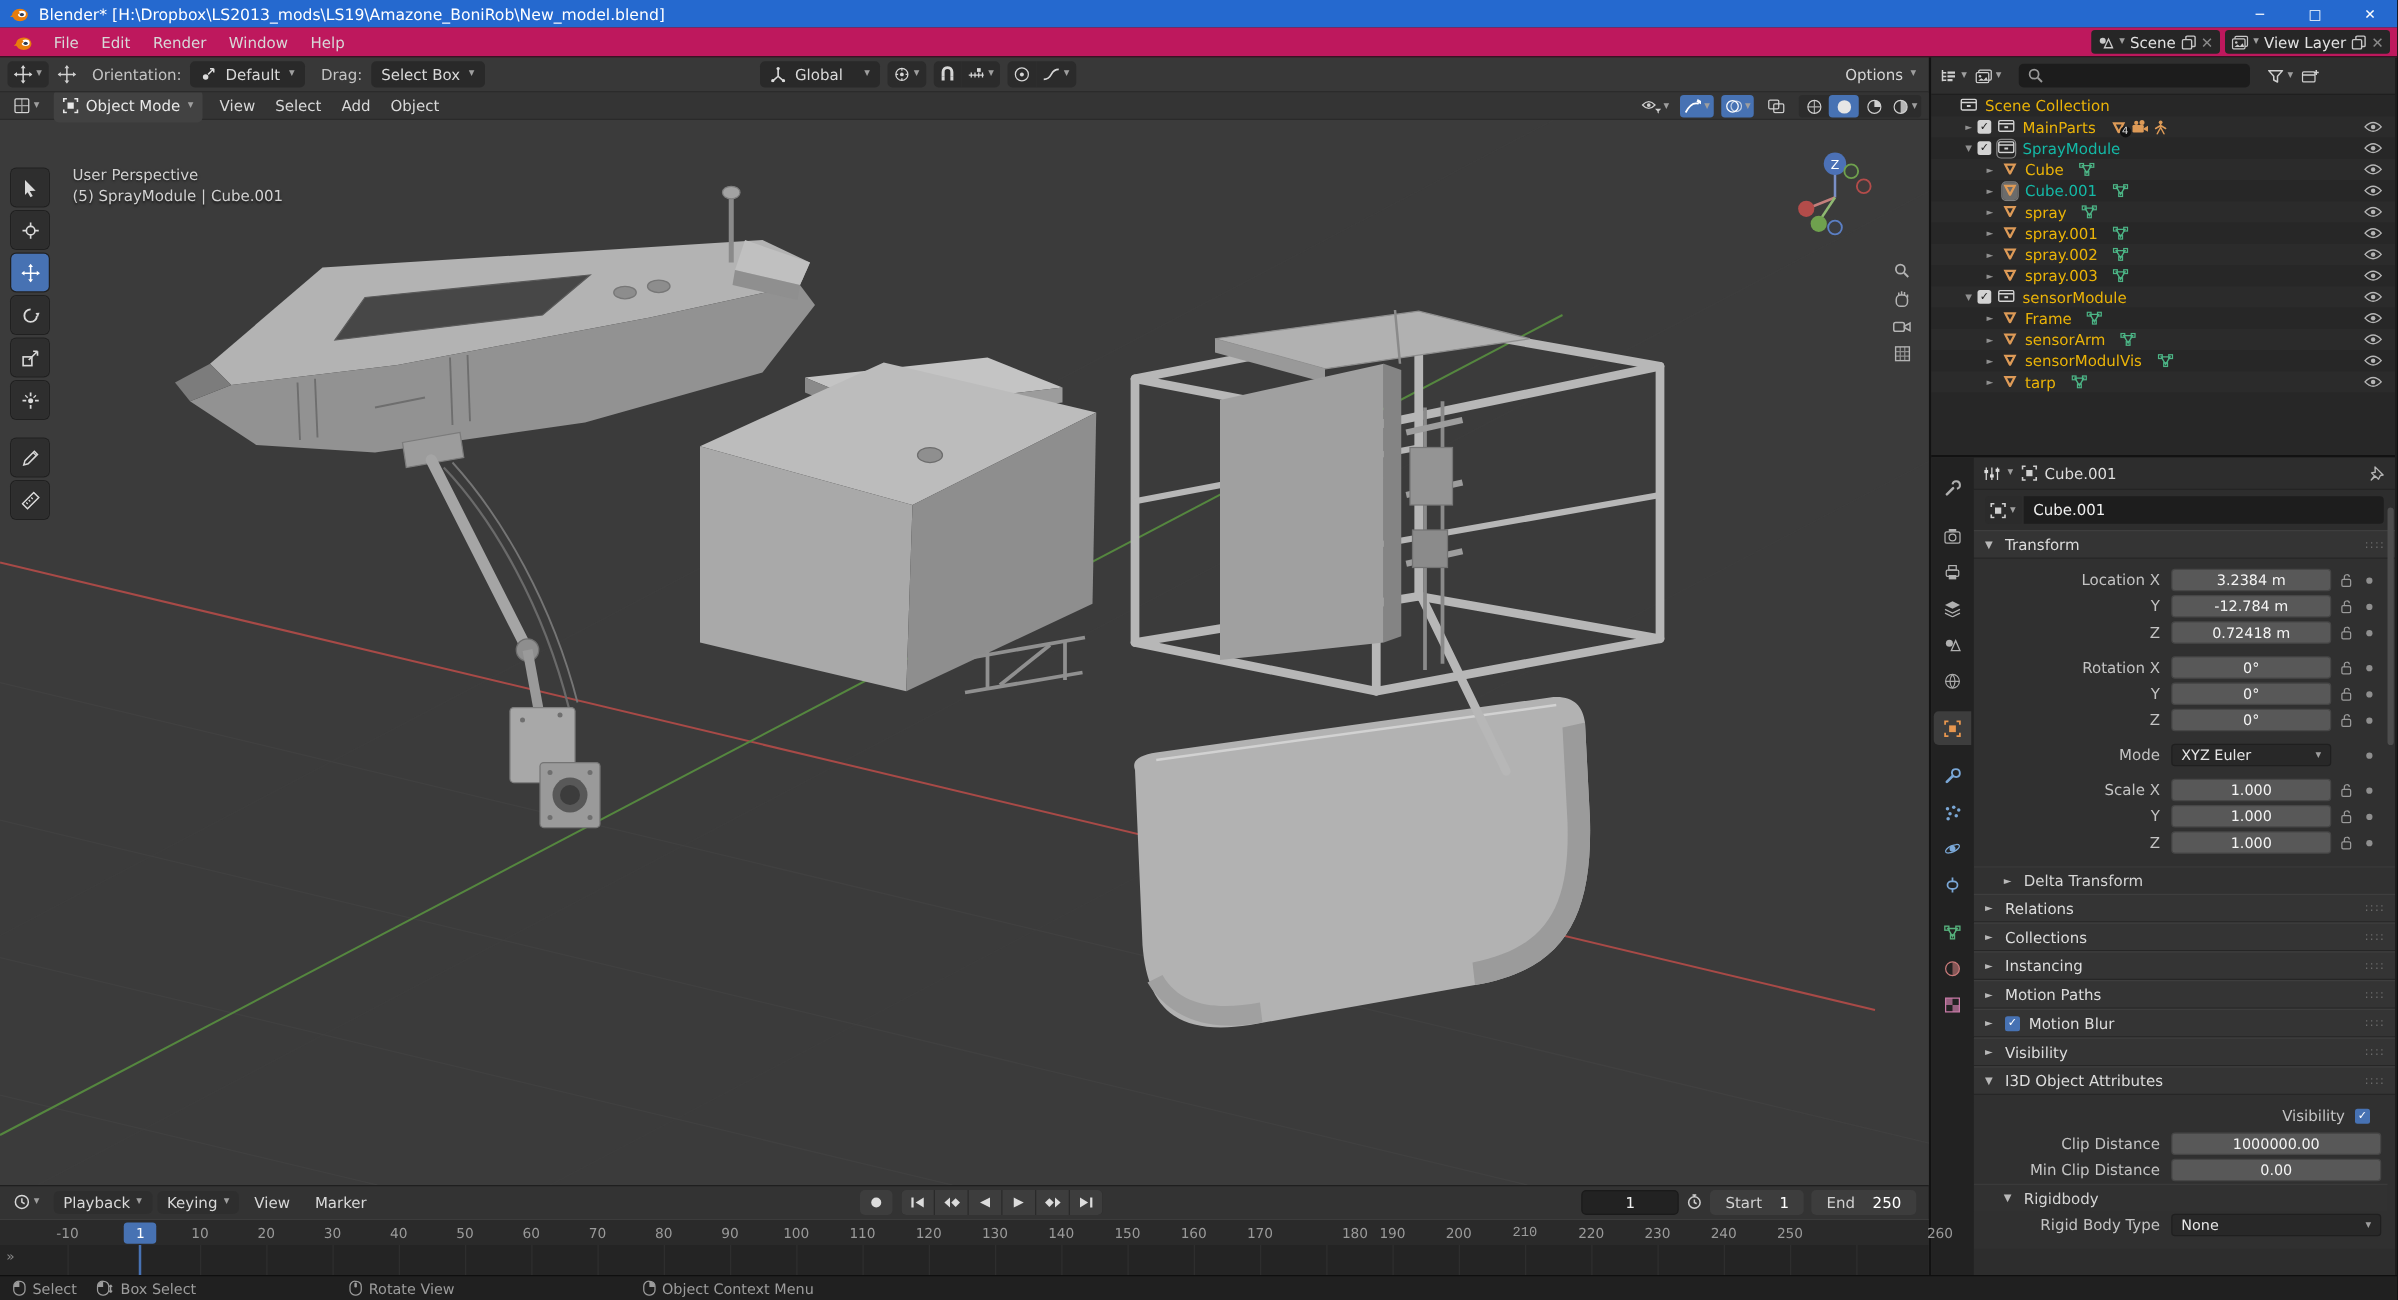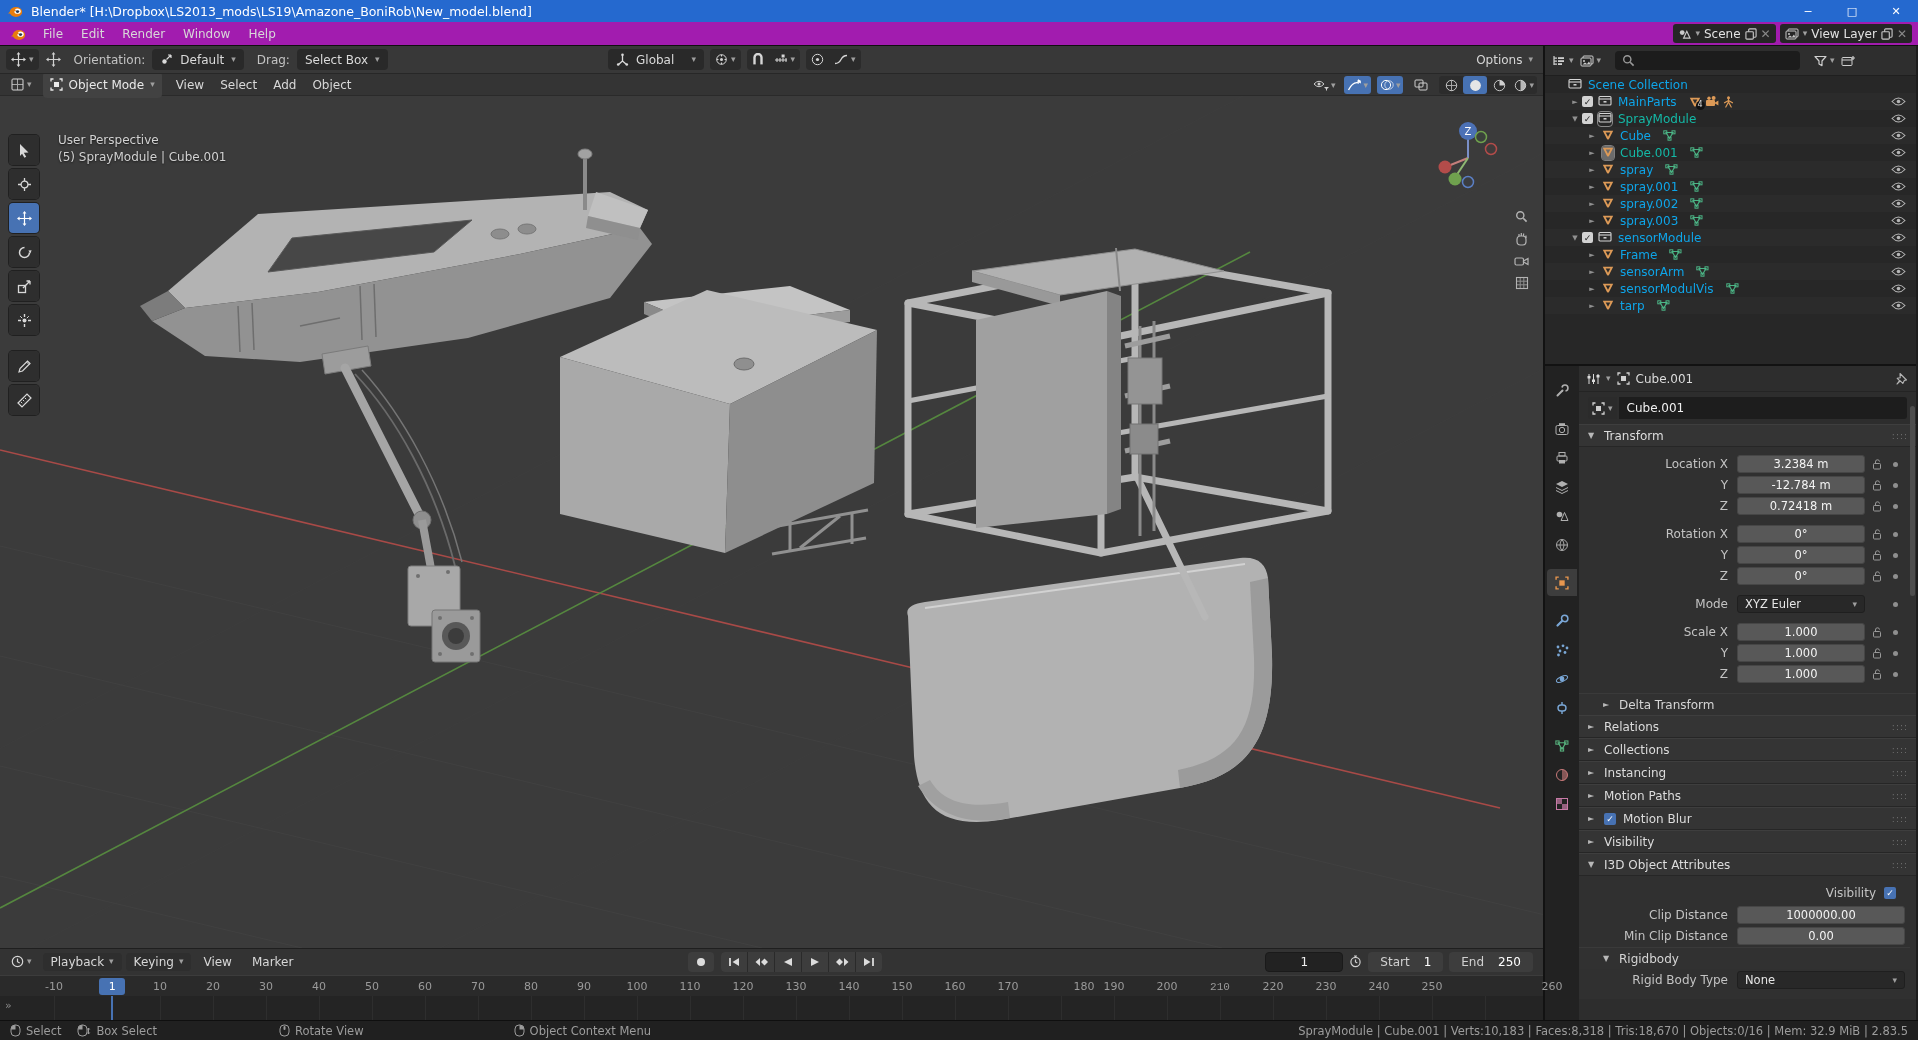--- a/index.html
+++ b/index.html
@@ -10,21 +10,21 @@
   .icon svg{display:block;}
 
   
   .titlebar{height:22px;background:#2569cf;display:flex;align-items:center;color:#fff;}
   .titlebar .logo{margin-left:7px;}
   .titlebar .title{margin-left:8px;font-size:12.5px;}
   .wincontrols{margin-left:auto;display:flex;height:100%;}
   .winbtn{width:44px;height:100%;display:flex;align-items:center;justify-content:center;font-size:11px;color:#fff;}
 
   
-  .topbar{height:24px;background:#a21caf;display:flex;align-items:stretch;border-bottom:1px solid #101010;}
+  .topbar{height:24px;background:#be185d;display:flex;align-items:stretch;border-bottom:1px solid #101010;}
   .topbar .blogo{display:flex;align-items:center;padding:0 8px 0 10px;}
   .menu-item{display:flex;align-items:center;padding:0 9px;color:#d8d8d8;}
   .ws-tabs{display:flex;margin-left:16px;align-items:stretch;}
   .ws-tab{display:flex;align-items:center;padding:0 13px;background:#262626;color:#9e9e9e;border-right:1px solid #161616;font-size:12px;border-radius:4px 4px 0 0;margin-top:2px;}
   .ws-tab.active{background:#4e4e4e;color:#f0f0f0;}
   .ws-tab.plus{background:transparent;color:#bbb;padding:0 10px;}
   .scenewidget{margin-left:auto;display:flex;align-items:center;gap:4px;padding-right:6px;color:#c9c9c9;}
   .sw-group{display:flex;align-items:center;gap:4px;background:#262626;border-radius:3px;padding:1px 5px;height:19px;}
   .sw-text{color:#e2e2e2;}
   .dim{color:#8a8a8a;}
@@ -94,21 +94,21 @@
   .ol-header{height:30px;background:#2e2e2e;display:flex;align-items:center;padding:0 7px;gap:6px;border-bottom:1px solid #1f1f1f;}
   .ol-hbtn{display:flex;align-items:center;gap:3px;color:#cfcfcf;}
   .searchbox{flex:1;height:19px;background:#1c1c1c;border-radius:4px;display:flex;align-items:center;gap:5px;padding:0 7px;color:#9a9a9a;max-width:185px;margin:0 8px;}
   .ol-tree{flex:1;position:relative;overflow:hidden;}
   .ol-row{height:17px;display:flex;align-items:center;position:relative;padding-right:30px;}
   .ol-row:nth-child(even){background:#2b2b2b;}
   .ol-expander{width:14px;text-align:center;color:#909090;font-size:8px;flex:none;}
   .ol-icon{margin:0 3px;flex:none;}
   .ol-icon.boxed{outline:1px solid #8a8a8a;border-radius:3px;}
   .ol-icon.selbg{background:#6b6b6b;border-radius:3px;outline:1px solid #7e7e7e;}
-  .ol-label{margin-left:3px;color:#0ea5e9;white-space:nowrap;}
+  .ol-label{margin-left:3px;color:#eab308;white-space:nowrap;}
   .ol-label.white{color:#14b8a6;}
   .ol-badges{display:flex;align-items:center;gap:4px;margin-left:12px;}
   .ol-eye{position:absolute;right:10px;color:#b5b5b5;}
   .cb-light{width:11px;height:11px;background:#d2d2d2;border-radius:2px;color:#222;font-size:9px;display:flex;align-items:center;justify-content:center;margin-right:2px;flex:none;}
   .cb-accent{width:12px;height:12px;background:#4772b3;border-radius:2px;color:#fff;font-size:9px;display:flex;align-items:center;justify-content:center;flex:none;}
   .badge{position:relative;}
   .badge .bnum{position:absolute;right:-4px;bottom:-3px;background:#111;color:#ddd;font-size:8px;border-radius:50%;width:9px;height:9px;display:flex;align-items:center;justify-content:center;}
 
   
   .props{flex:1;display:flex;background:#2d2d2d;min-height:0;}
@@ -1633,15 +1633,14 @@
         <span class="sb-item" style="margin-left: 150px;">
           <span class="icon" style="color: rgb(156, 156, 156);">
             <svg width="11" height="13" viewBox="0 0 11 13">
               <rect x="1" y="1" width="9" height="11" rx="4" fill="none" stroke="currentColor"></rect>
               <path d="M5.5 1A4.5 4.5 0 0110 5.5H5.5z" fill="currentColor"></path>
             </svg>
           </span>
           <span>Object Context Menu</span>
         </span>
       </div>
-    <div class="sb-right">SprayModule | Cube.001 | Verts:10,183 | Faces:8,318 | Tris:18,670 | Objects:0/16 | Mem: 32.9 MiB | 2.83.5</div>
   </div>
 </div>
 
 </body></html>

